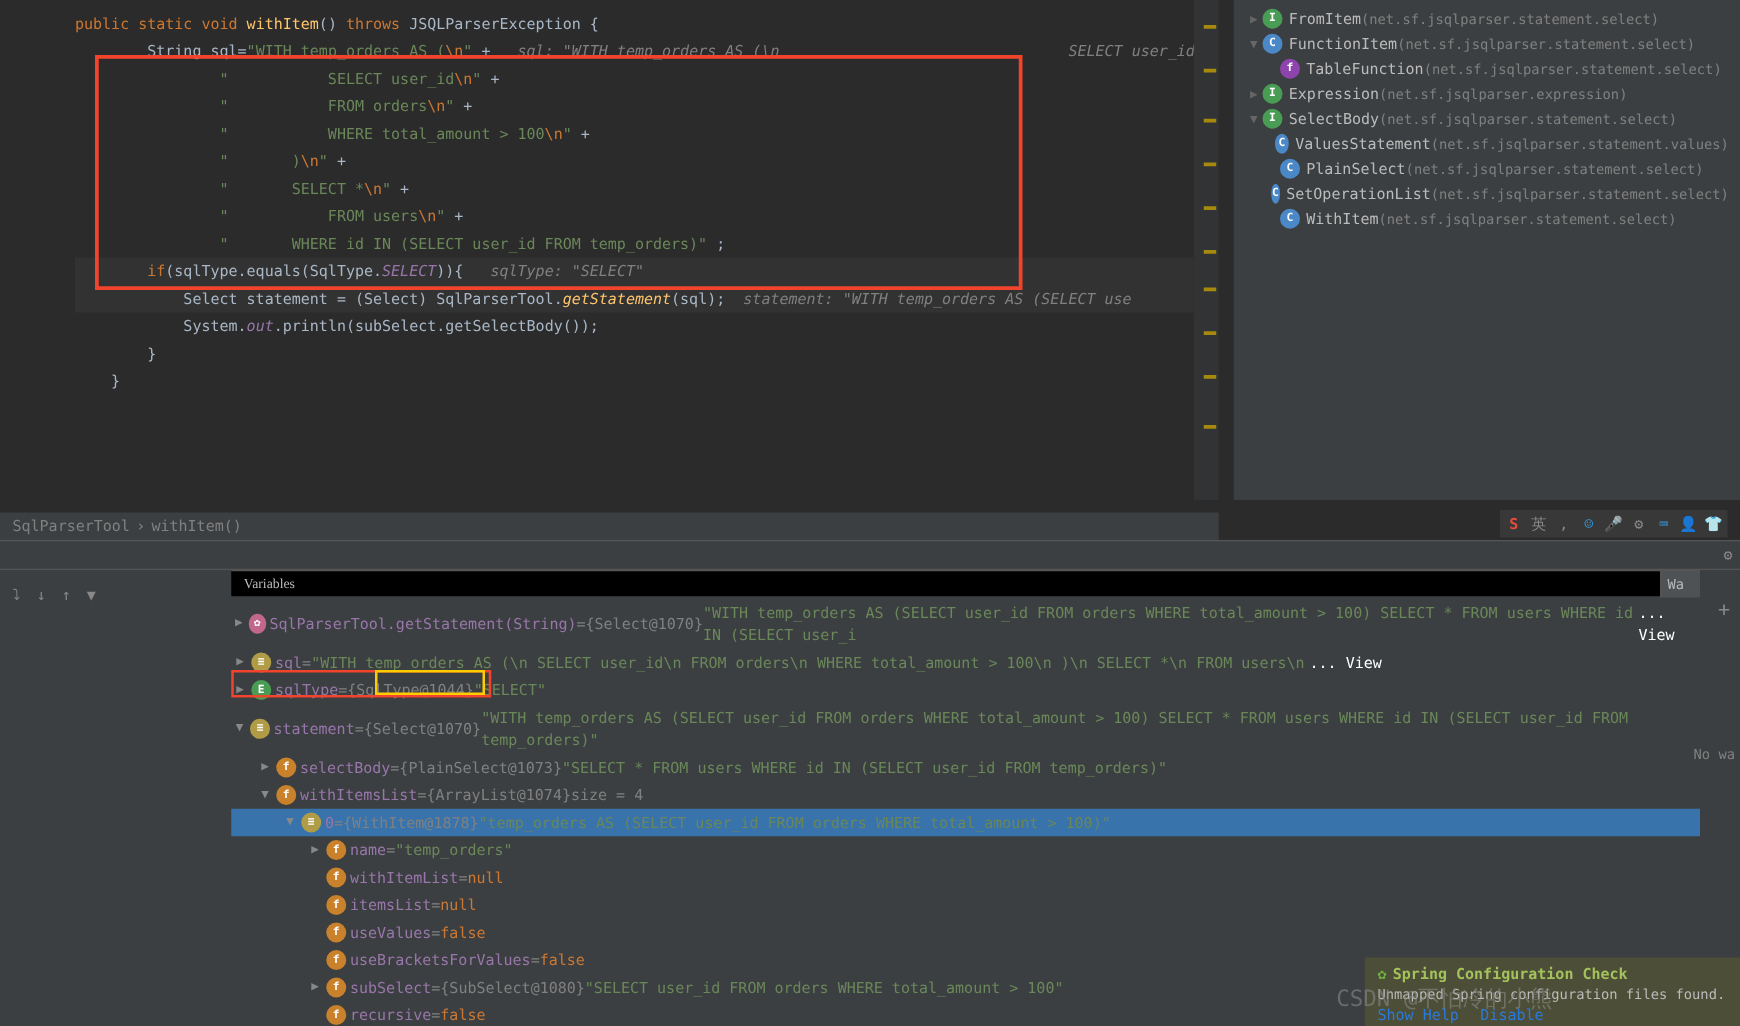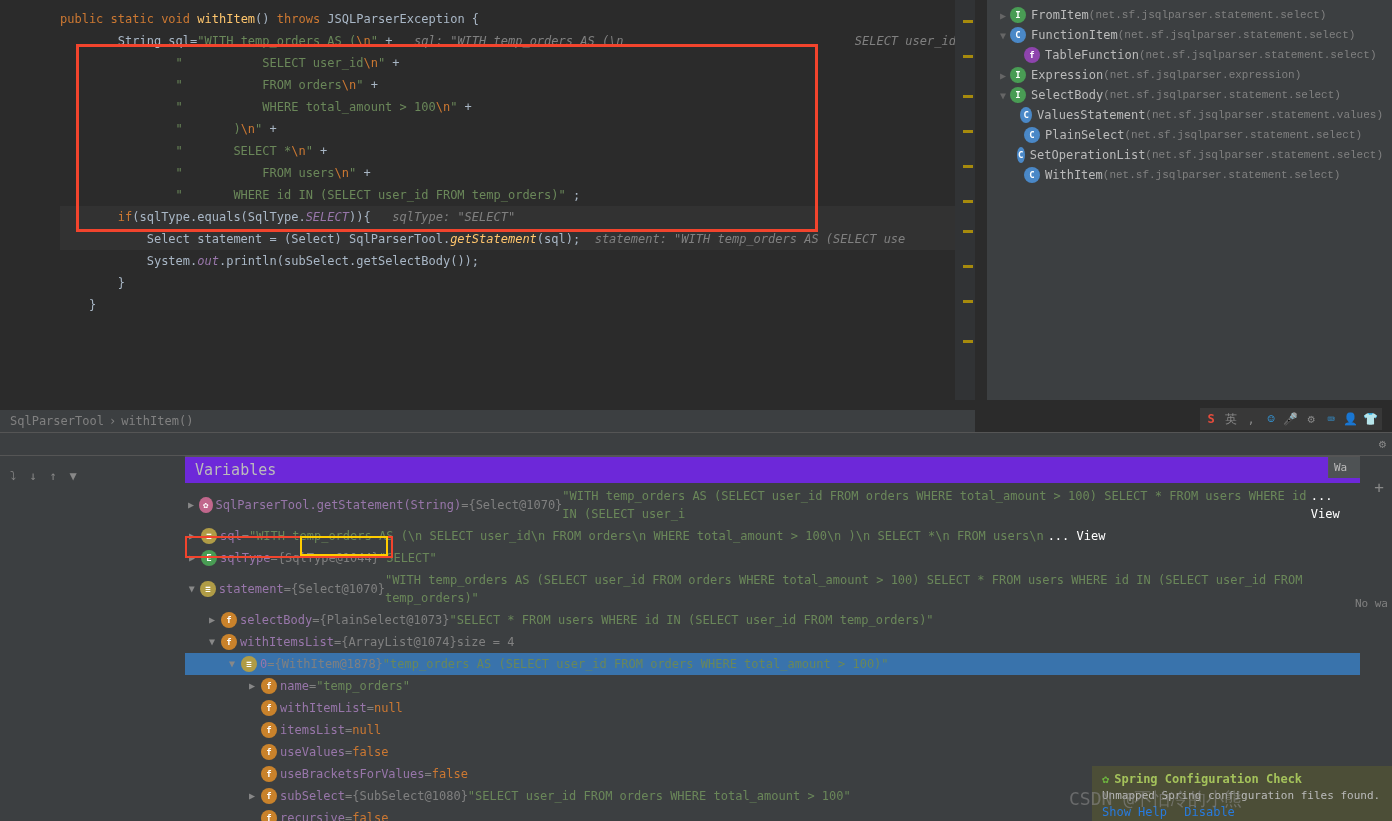--- a/index.html
+++ b/index.html
@@ -22,29 +22,29 @@
 .minimap { position: absolute; top: 0; right: 417px; width: 20px; height: 400px; background: #313335; }
 .minimap-mark { position: absolute; right: 2px; width: 10px; height: 3px; background: #a68a0d; }
 .right-panel { position: absolute; top: 0; right: 0; width: 405px; height: 400px; background: #3c3f41; padding: 5px; overflow: hidden; }
 .tree-item { display: flex; align-items: center; padding: 2px 4px; color: #bbbbbb; cursor: pointer; }
 .tree-arrow { width: 14px; height: 14px; display: inline-flex; align-items: center; justify-content: center; color: #666; font-size: 10px; }
 .tree-icon { width: 16px; height: 16px; border-radius: 50%; display: inline-flex; align-items: center; justify-content: center; font-size: 9px; font-weight: bold; margin-right: 5px; }
 .icon-green { background: #499c54; color: #fff; }
 .icon-blue { background: #4a88c7; color: #fff; }
 .icon-purple { background: #8e44ad; color: #fff; }
 .tree-text { color: #bbbbbb; }
-.tree-package { color: #808080; font-size: 11px; font-family: Liberation Mono, monospace; }
+.tree-package { color: #808080; font-size: 11px; }
 .indent-1 { padding-left: 18px; }
 .toolbar-row { position: absolute; top: 432px; left: 0; width: 1392px; height: 24px; background: #3c3f41; border-top: 1px solid #555; border-bottom: 1px solid #555; }
 .gear-icon { position: absolute; right: 6px; top: 4px; color: #888; }
 .debug-area { position: absolute; top: 456px; left: 0; width: 1392px; height: 365px; background: #3c3f41; }
 .left-debug-toolbar { position: absolute; left: 0; top: 0; width: 185px; height: 40px; display: flex; align-items: center; padding: 0 5px; gap: 4px; }
 .toolbar-icon { width: 16px; height: 16px; color: #888; display: inline-flex; align-items: center; justify-content: center; }
 .variables-panel { position: absolute; left: 185px; top: 0; width: 1175px; height: 365px; background: #3c3f41; }
-.variables-header { background: #6d28d9; padding: 4px 10px; font-size: 15px; color: #bbbbbb; border-top: 1px solid #555; }
+.variables-header { background: #000000; padding: 4px 10px; font-size: 11px; color: #bbbbbb; border-top: 1px solid #555; font-family: Liberation Serif, serif; }
 .wa-header { position: absolute; right: 0; top: 0; width: 32px; background: #4e5254; padding: 4px 5px; font-size: 11px; color: #bbbbbb; border-top: 1px solid #555; border-left: 1px solid #555; }
 .var-tree { padding: 2px 0; }
 .var-row { display: flex; align-items: center; padding: 2px 0; line-height: 18px; }
 .var-arrow { width: 14px; display: inline-flex; justify-content: center; color: #888; font-size: 10px; }
 .var-icon { width: 16px; height: 16px; border-radius: 50%; display: inline-flex; align-items: center; justify-content: center; font-size: 9px; font-weight: bold; margin: 0 3px 0 2px; }
 .icon-orange { background: #c9822b; color: #fff; }
 .icon-yellow { background: #b09c46; color: #fff; }
 .icon-pink { background: #c1678c; color: #fff; }
 .var-name { color: #9876aa; }
 .var-eq { color: #808080; }

